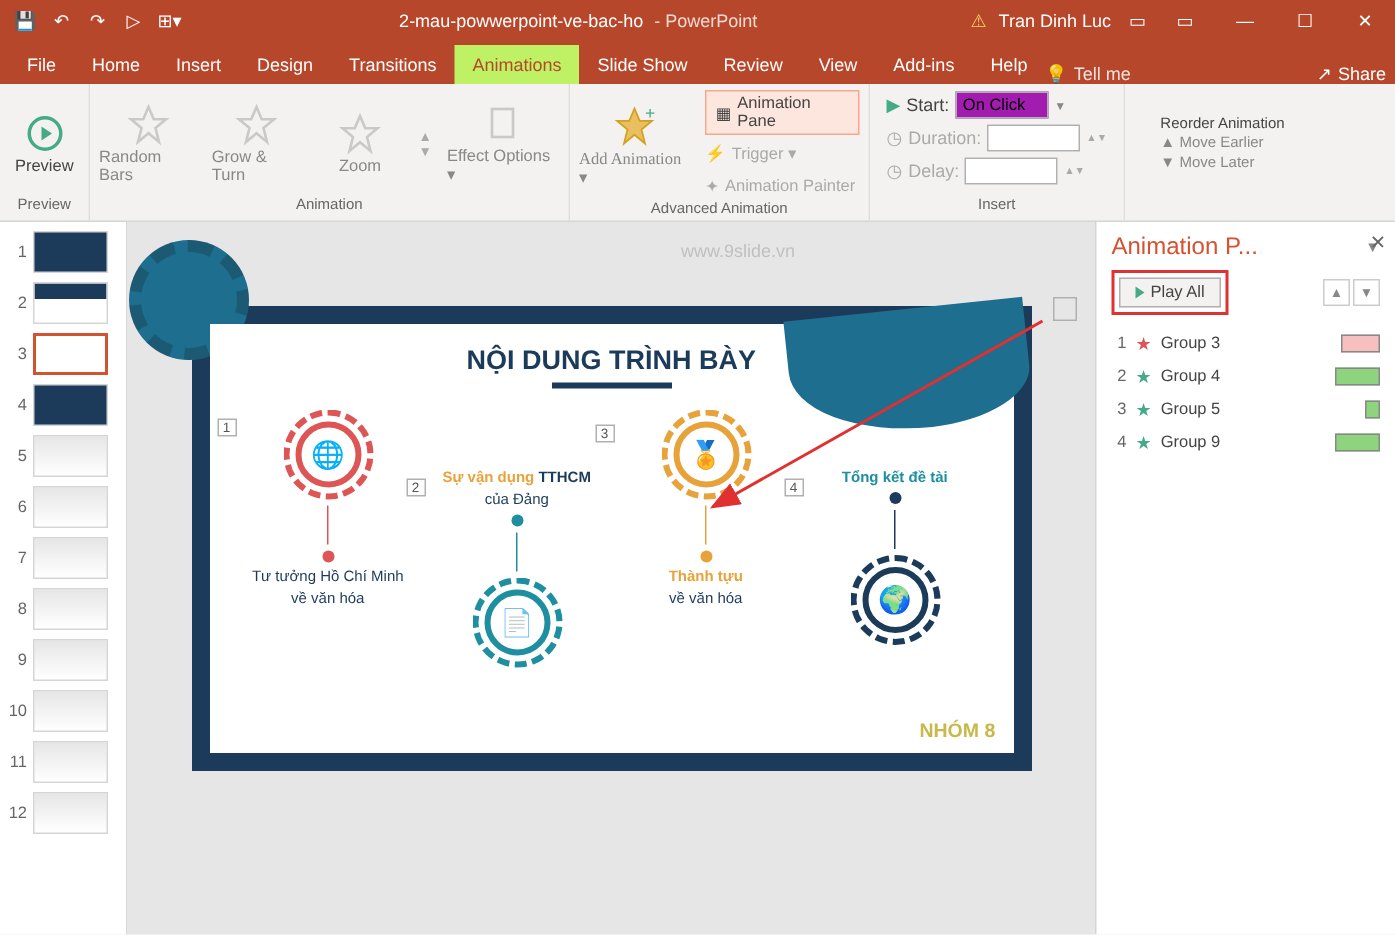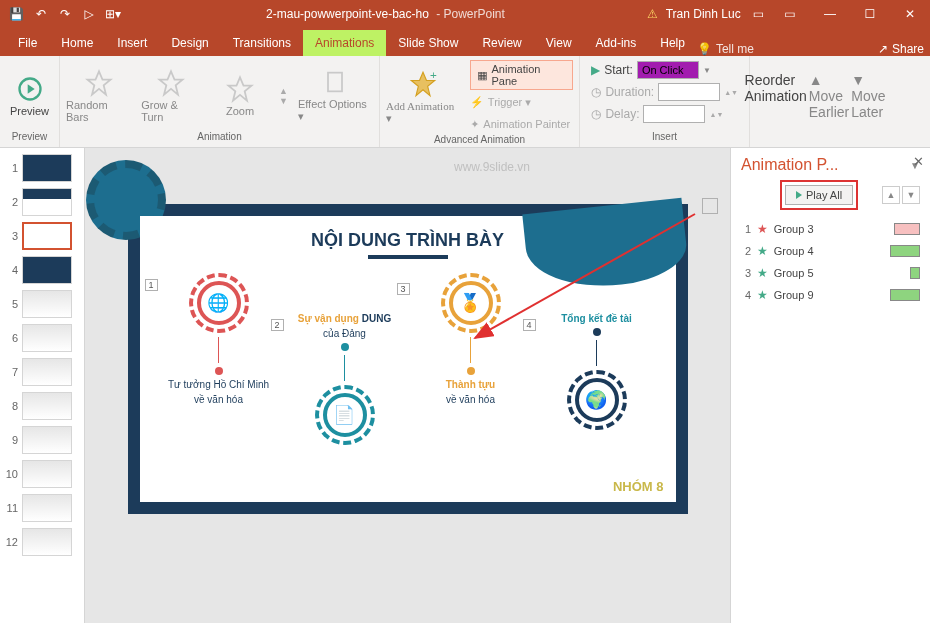--- a/index.html
+++ b/index.html
@@ -30,21 +30,21 @@
 .group-body { flex: 1; display: flex; align-items: center; gap: 10px; }
 .big-btn { display: flex; flex-direction: column; align-items: center; justify-content: center; gap: 2px; font-size: 11px; color: #888; min-width: 58px; }
 .big-btn svg { width: 28px; height: 28px; }
 .big-btn.enabled { color: #444; }
 .small-stack { display: flex; flex-direction: column; gap: 2px; font-size: 11px; }
 .small-row { display: flex; align-items: center; gap: 4px; height: 20px; }
 .small-row.disabled { color: #aaa; }
 .anim-pane-btn { border: 1px solid #f7a78e; background: #fde6dd; padding: 2px 6px; display: inline-flex; align-items: center; gap: 4px; font-size: 11px; color: #444; }
 .timing-input { width: 62px; height: 18px; border: 1px solid #b0b0b0; background: #a21caf; font-size: 11px; padding: 0 4px; }
 .timing-input.blank { background: #fff; }
-.reorder-stack { display: flex; flex-direction: row; gap: 2px; font-size: 14px; color: #888; }
+.reorder-stack { display: flex; flex-direction: column; gap: 2px; font-size: 10px; color: #888; }
 .reorder-title { color: #444; }
 
 
 .workarea { display: flex; height: calc(623px - 28px - 28px - 92px); }
 
 
 .thumbs { width: 85px; background: #fff; border-right: 1px solid #d5d5d5; padding: 6px 4px; overflow: hidden; }
 .thumb-row { display: flex; align-items: center; gap: 4px; margin-bottom: 6px; }
 .thumb-num { width: 14px; text-align: right; font-size: 11px; color: #666; }
 .thumb { width: 50px; height: 28px; border: 1px solid #d5d5d5; background: linear-gradient(#e6e6e6,#fff); }
@@ -78,21 +78,21 @@
 .icol .anim-tag { top: 6px; left: -14px; }
 
 
 .arrow-svg { position: absolute; pointer-events: none; }
 
 
 .anim-pane { width: 200px; border-left: 1px solid #d5d5d5; background: #fff; padding: 8px 10px; position: relative; }
 .anim-pane-title { color: #d35230; font-size: 16px; margin-bottom: 6px; display: flex; align-items: center; justify-content: space-between; }
 .anim-pane-title .drop { font-size: 10px; color: #888; }
 .anim-pane-close { position: absolute; right: 6px; top: 6px; font-size: 13px; color: #666; }
-.play-all-box { border: 2px solid #d33; padding: 3px; display: inline-block; margin-bottom: 10px; margin-left: 39px; }
+.play-all-box { border: 2px solid #d33; padding: 3px; display: inline-block; margin-bottom: 10px; }
 .play-all-btn { border: 1px solid #b0b0b0; background: #f3f2f1; padding: 3px 10px; font-size: 11px; display: inline-flex; align-items: center; gap: 4px; }
 .reorder-arrows { position: absolute; right: 10px; top: 38px; display: flex; gap: 2px; }
 .reorder-arrows .arw { width: 18px; height: 18px; border: 1px solid #ccc; display: flex; align-items: center; justify-content: center; font-size: 9px; color: #888; }
 .ap-item { display: flex; align-items: center; gap: 6px; font-size: 11px; margin-bottom: 4px; padding: 2px 0; }
 .ap-num { width: 10px; text-align: right; color: #666; }
 .ap-star { font-size: 12px; }
 .ap-star.red { color: #d55; }
 .ap-star.green { color: #4a8; }
 .ap-bar { height: 12px; border: 1px solid #888; }
 .ap-bar.pink { background: #f7c0c0; width: 26px; }
@@ -330,21 +330,21 @@
               </div>
             <div style="width:1px;height:26px;background:#d55;"></div>
             <div style="width:8px;height:8px;border-radius:50%;background:#d55;"></div>
             <div class="item-sub">Tư tưởng Hồ Chí Minh</div>
             <div class="item-sub">về văn hóa</div>
           </div>
 
           <div class="icol offset-down">
             <span class="anim-tag" style="left:-14px;">2</span>
             <div class="item-title">
-              <span style="color:#e8a23a;">Sự vận dụng</span> <span style="color:#1c3b5a;">DUNG</span>
+              <span style="color:#e8a23a;">Sự vận dụng</span> <span style="color:#1c3b5a;">TTHCM</span>
             </div>
             <div class="item-sub">của Đảng</div>
             <div style="width:8px;height:8px;border-radius:50%;background:#1d8fa0;"></div>
             <div style="width:1px;height:26px;background:#1d8fa0;"></div>
             <div class="ring c-teal">
                 <div class="ring-inner">📄</div>
               </div>
           </div>
 
           <div class="icol">

